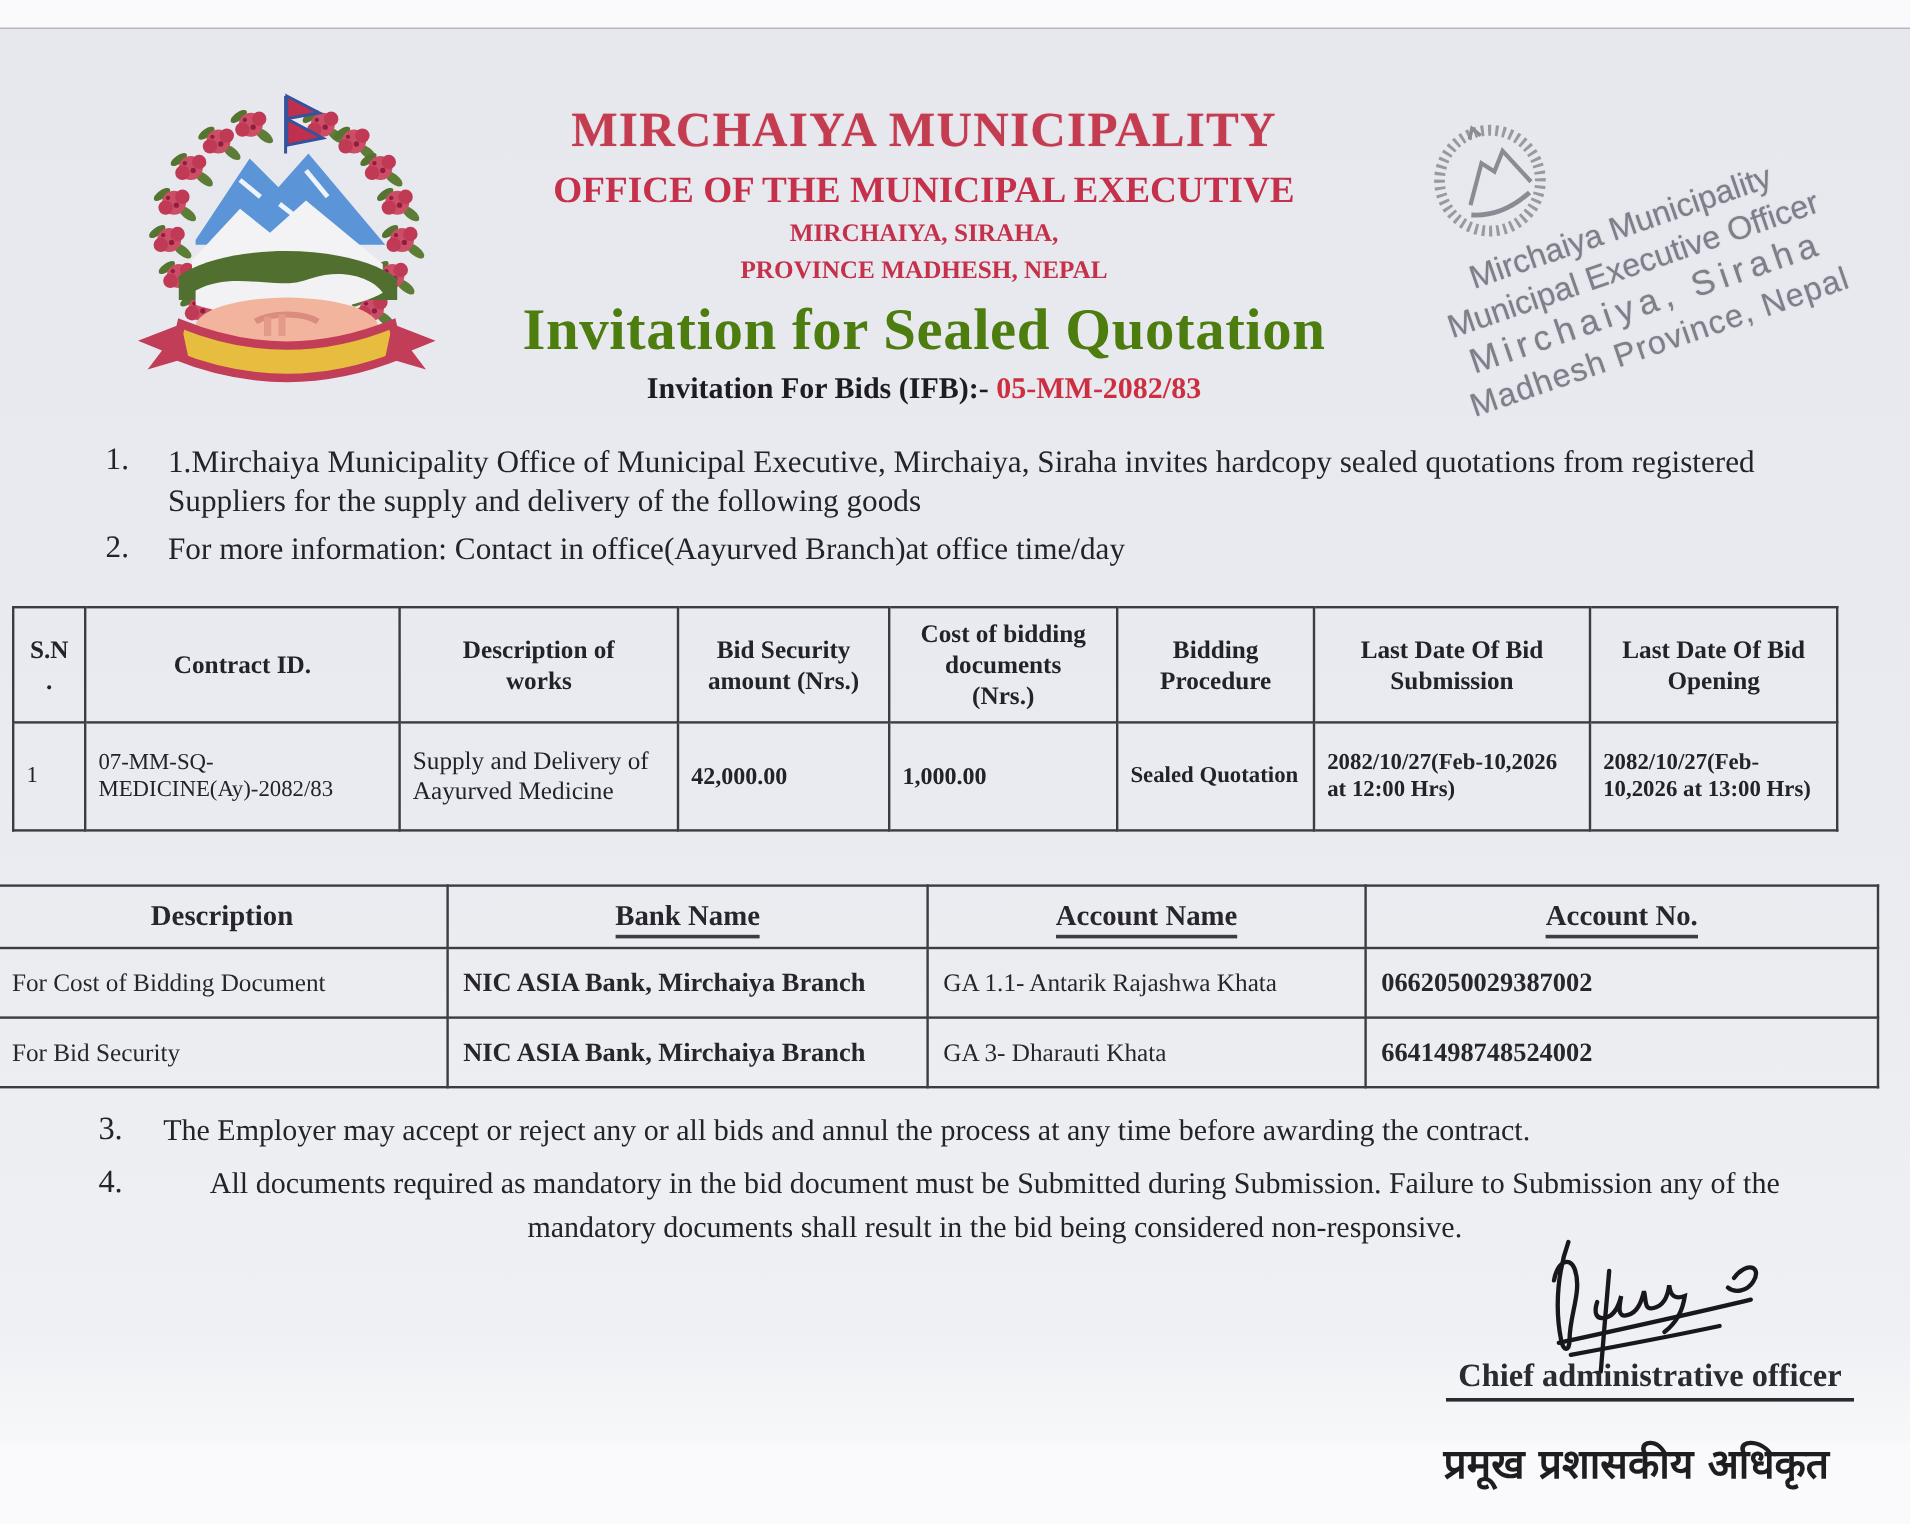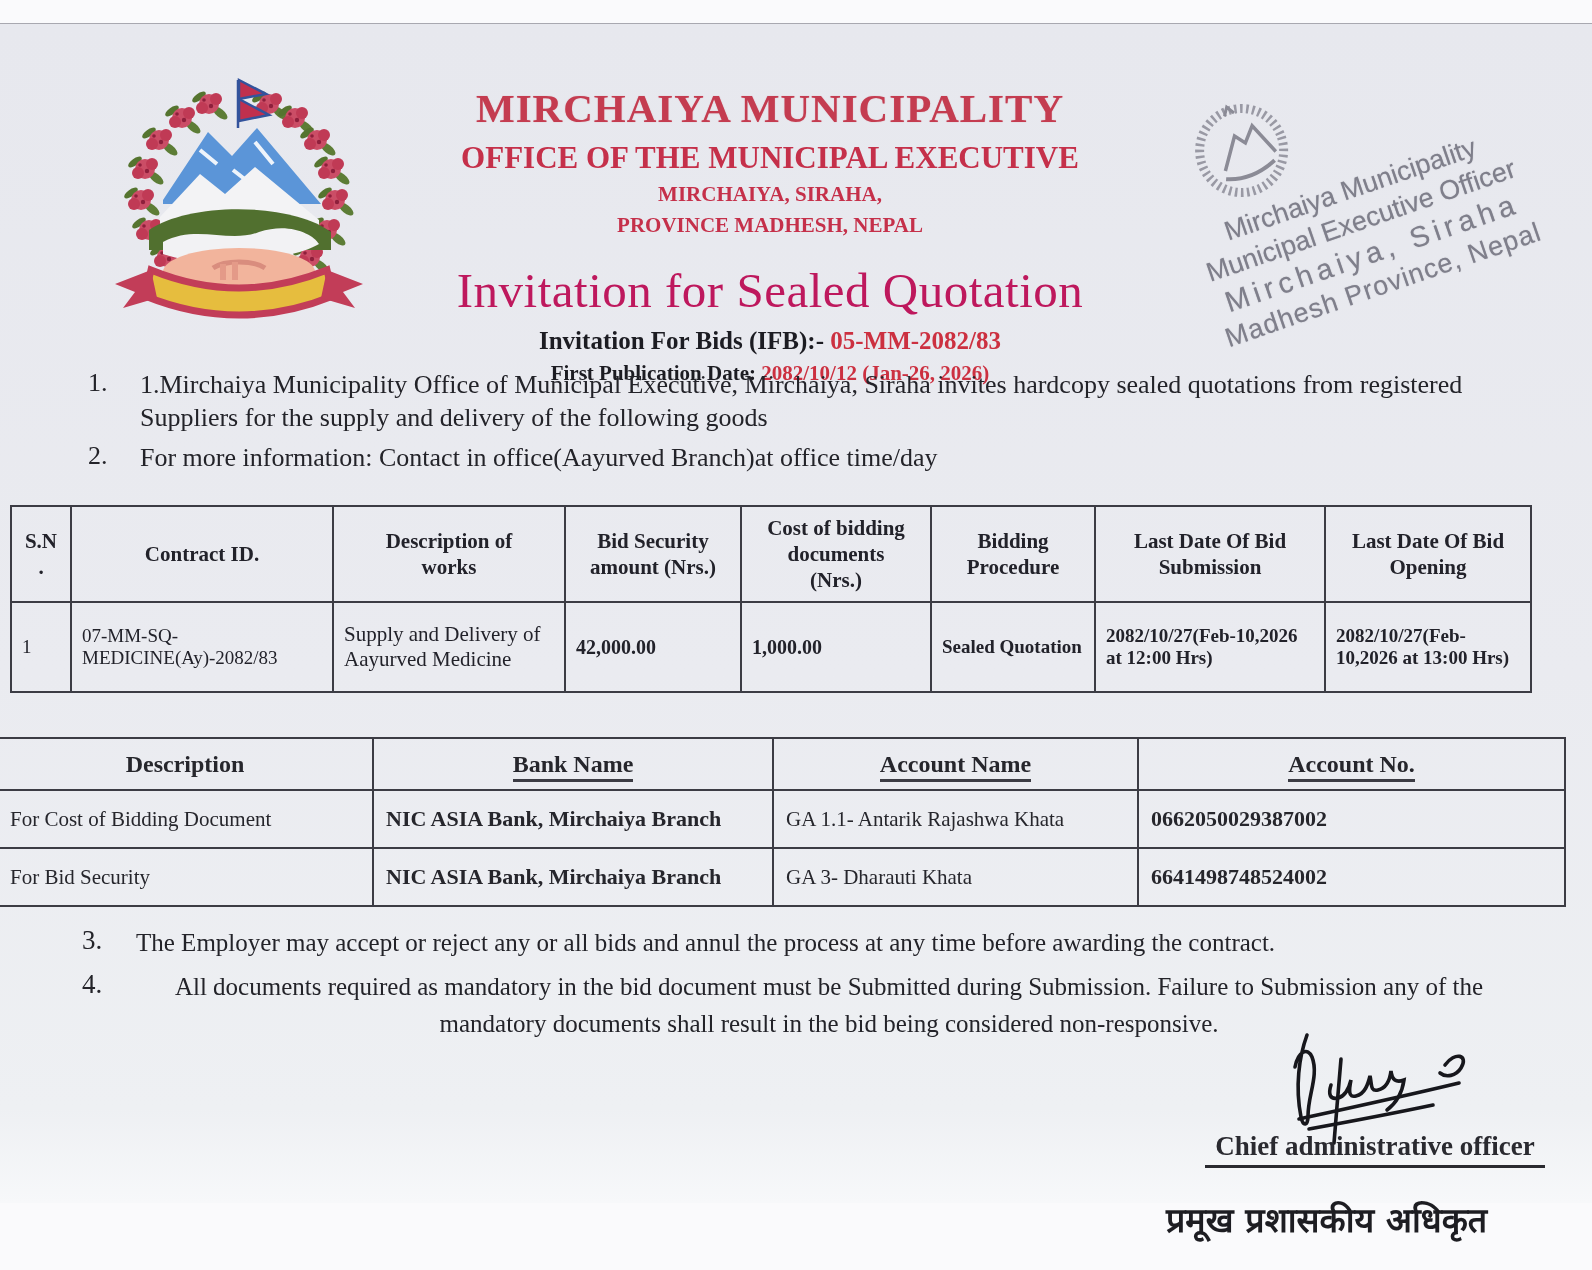--- a/index.html
+++ b/index.html
@@ -9,21 +9,21 @@
            background:linear-gradient(180deg,#e7e8ee 0%,#eaebf0 55%,#eef0f3 92%,#f7f8fa 100%);
            border-top:1px solid #a8a8b0; }
 
   
   .emblem { position:absolute; left:105px; top:72px; width:268px; height:250px; }
   .head-block { position:absolute; left:370px; top:84px; width:800px; text-align:center; color:#c5304a; }
   .head-muni { font-size:41px; font-weight:bold; letter-spacing:1px; color:#c43c50; text-shadow:0 0 1px rgba(196,60,80,.45); }
   .head-office { font-size:31px; font-weight:bold; margin-top:8px; }
   .head-city { font-size:21px; font-weight:bold; margin-top:6px; }
   .head-prov { font-size:21px; font-weight:bold; margin-top:6px; }
-  .doc-title { font-size:49px; font-weight:normal; color:#be185d; margin-top:24px; letter-spacing:.5px; }
+  .doc-title { font-size:49px; font-weight:bold; color:#4d7c0f; margin-top:8px; letter-spacing:.5px; }
   .ifb-line { font-size:25px; font-weight:bold; color:#1c1c22; margin-top:8px; }
   .pub-line { font-size:21px; font-weight:bold; color:#1c1c22; margin-top:6px; }
   .red { color:#cc3040; }
 
   
   .stamp { position:absolute; left:1152px; top:62px; width:440px; height:290px; color:#7f7f8b; }
   .stamp-rot { position:absolute; left:0; top:0; width:420px; transform:rotate(-19deg); transform-origin:220px 160px;
                text-align:center; font-family:"Liberation Sans","DejaVu Sans",sans-serif; }
   .stamp-emblem { margin:0 auto 2px auto; display:block; }
   .stamp-l { font-size:27px; line-height:1.22; text-shadow:0 0 1px rgba(127,127,139,.6); white-space:nowrap; }
@@ -67,21 +67,21 @@
   
   .terms { position:absolute; left:82px; top:925px; width:1440px; color:#232329; }
   .term { display:flex; margin-bottom:8px; }
   .term-num { width:54px; font-size:27px; flex:none; }
   .term-text { font-size:25px; line-height:1.45;text-align:center; }
 
   
   .sig { position:absolute; left:1205px; top:1025px; width:340px; text-align:center; }
   .sig-svg { display:block; margin:0 auto -14px auto; }
   .sig-title { font-size:27px; font-weight:bold; color:#2a2a30; border-bottom:3px solid #2a2a30; padding-bottom:3px; white-space:nowrap; }
-  .sig-np { position:absolute; left:1166px; top:1196px; font-size:34px; font-weight:bold; color:#1d1d22;
+  .sig-np { position:absolute; left:1203px; top:1196px; font-size:34px; font-weight:bold; color:#1d1d22;
             font-family:"DejaVu Sans","Liberation Sans",sans-serif; white-space:nowrap; }
 </style>
 </head>
 <body>
 
 <div class="page">
   <div class="paper"></div>
 
   <svg class="emblem" viewBox="0 0 268 250">
     <defs>
@@ -137,24 +137,20 @@
 
   <div class="head-block">
     <div class="head-muni">MIRCHAIYA MUNICIPALITY</div>
     <div class="head-office">OFFICE OF THE MUNICIPAL EXECUTIVE</div>
     <div class="head-city">MIRCHAIYA, SIRAHA,</div>
     <div class="head-prov">PROVINCE MADHESH, NEPAL</div>
     <div class="doc-title">Invitation for Sealed Quotation</div>
     <div class="ifb-line">
       <span>Invitation For Bids (IFB):-</span>
       <span class="red">05-MM-2082/83</span>
-    </div>
-    <div class="pub-line">
-      <span>First Publication Date:</span>
-      <span class="red">2082/10/12 (Jan-26, 2026)</span>
     </div>
   </div>
 
   <div class="stamp">
     <div class="stamp-rot">
       <svg class="stamp-emblem" width="120" height="104" viewBox="0 0 120 104" style="margin-left:60px;">
         <circle cx="60" cy="50" r="42" fill="none" stroke="#8b8b96" stroke-width="9" stroke-dasharray="2.5 3.5" opacity=".85"></circle>
         <path d="M38,64 L58,34 L66,44 L78,30 L92,62" stroke="#8b8b96" stroke-width="3.5" fill="none"></path>
         <path d="M36,72 Q60,82 88,70" stroke="#8b8b96" stroke-width="4" fill="none"></path>
         <path d="M55,12 l5,-8 l5,8" stroke="#8b8b96" stroke-width="3" fill="none"></path>

